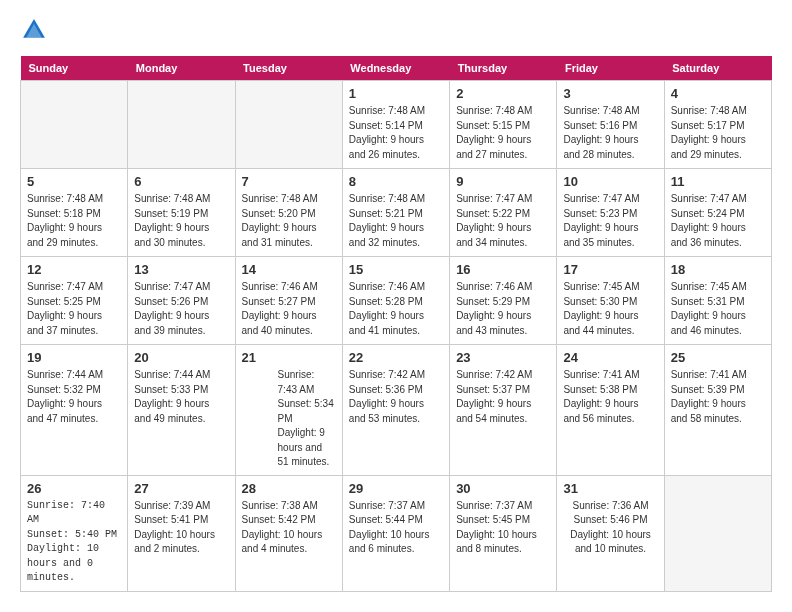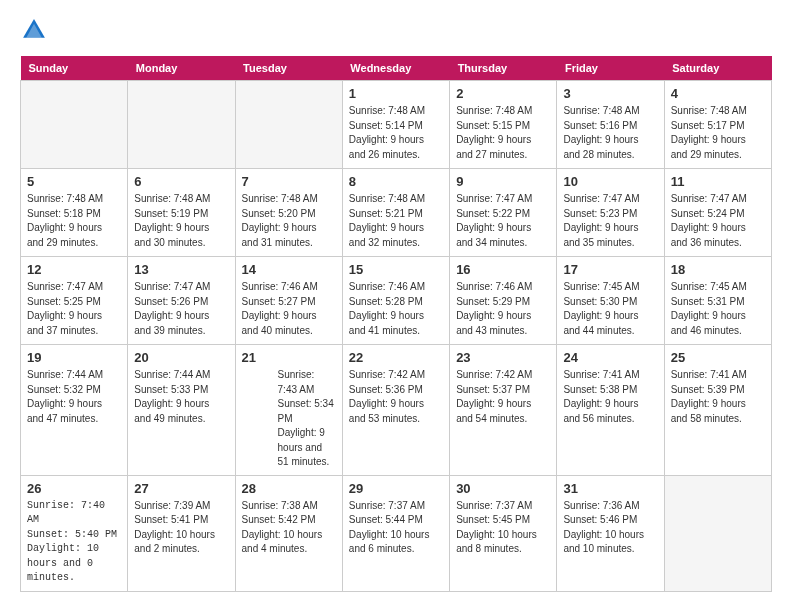--- a/index.html
+++ b/index.html
@@ -313,21 +313,21 @@
 Daylight: 10 hours and 6 minutes.</div>
           </td>
           <td>
             <span class="date-num">30</span>
             <div class="cell-info" style="white-space: pre-line;">Sunrise: 7:37 AM
 Sunset: 5:45 PM
 Daylight: 10 hours and 8 minutes.</div>
           </td>
           <td>
             <span class="date-num">31</span>
-            <div class="cell-info" style="white-space: pre-line;">Sunrise: 7:36 AM
+            <div class="cell-info" style="white-space: pre-line; text-align: center;">Sunrise: 7:36 AM
 Sunset: 5:46 PM
 Daylight: 10 hours and 10 minutes.</div>
           </td>
           <td class="empty"></td>
         </tr>
       </tbody>
   </table>
 </div>
 
 </body></html>

